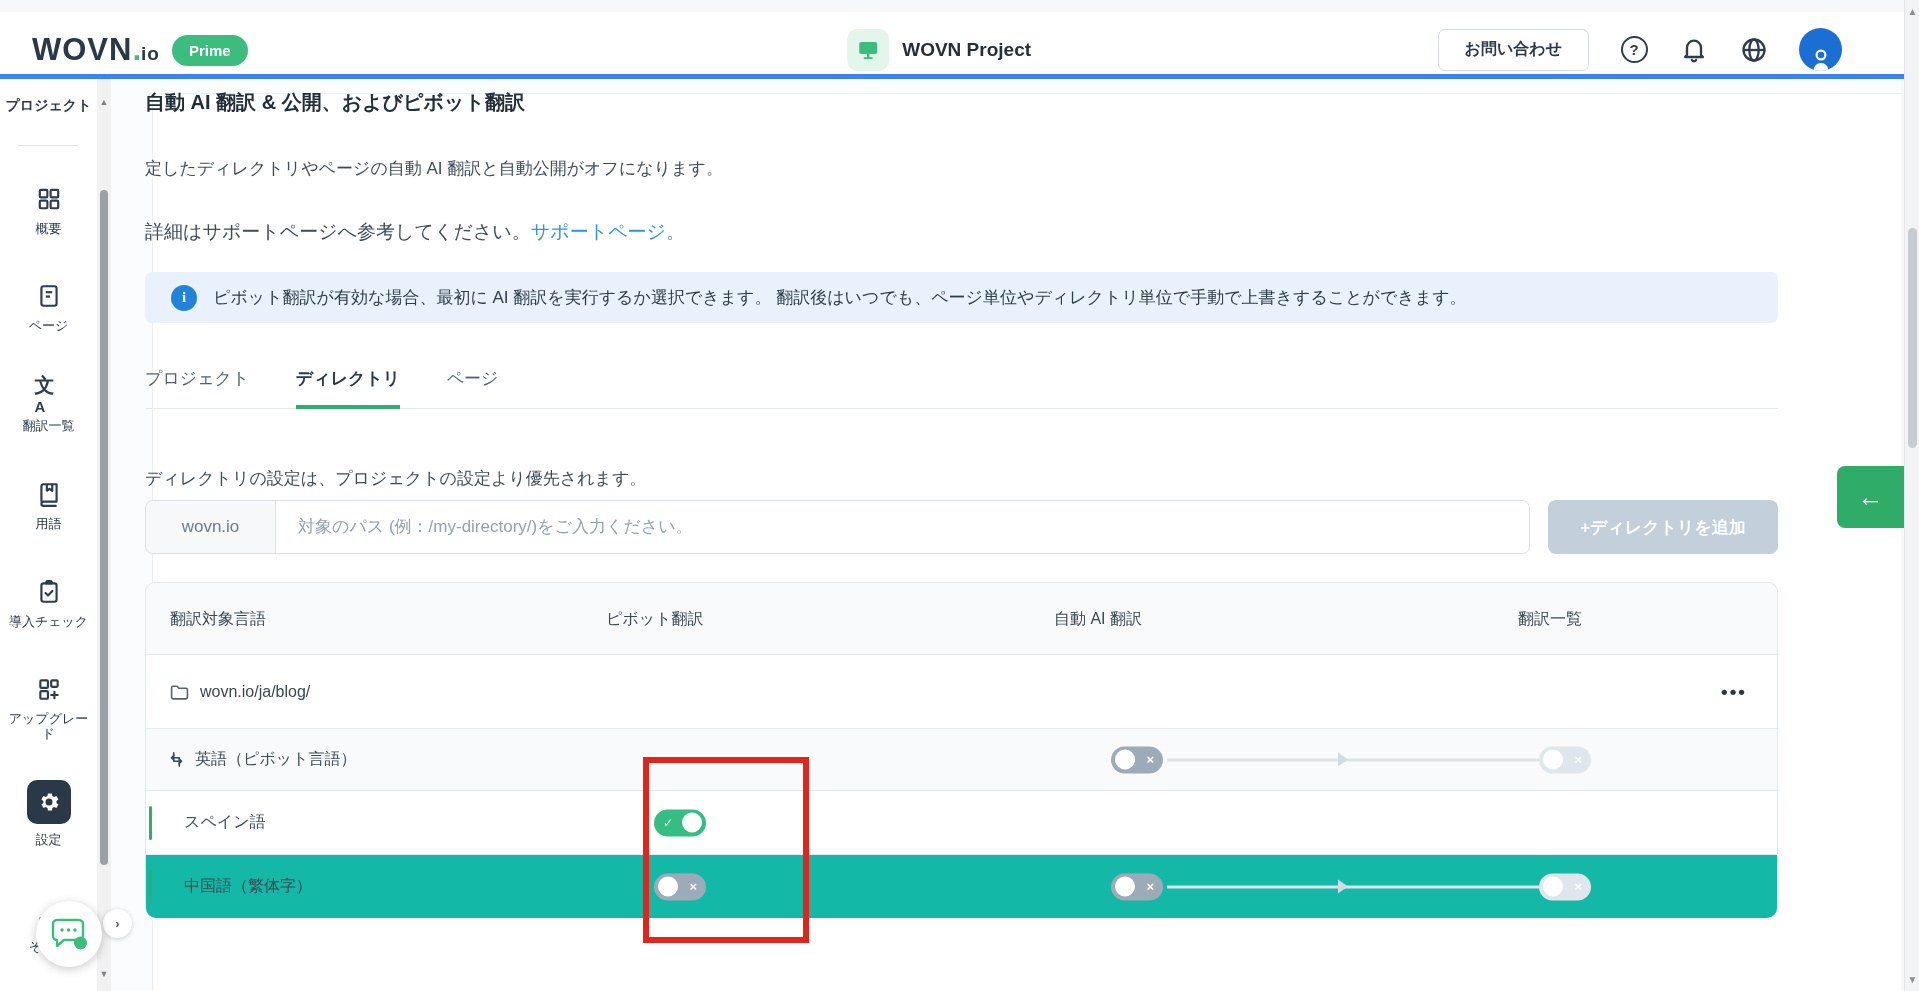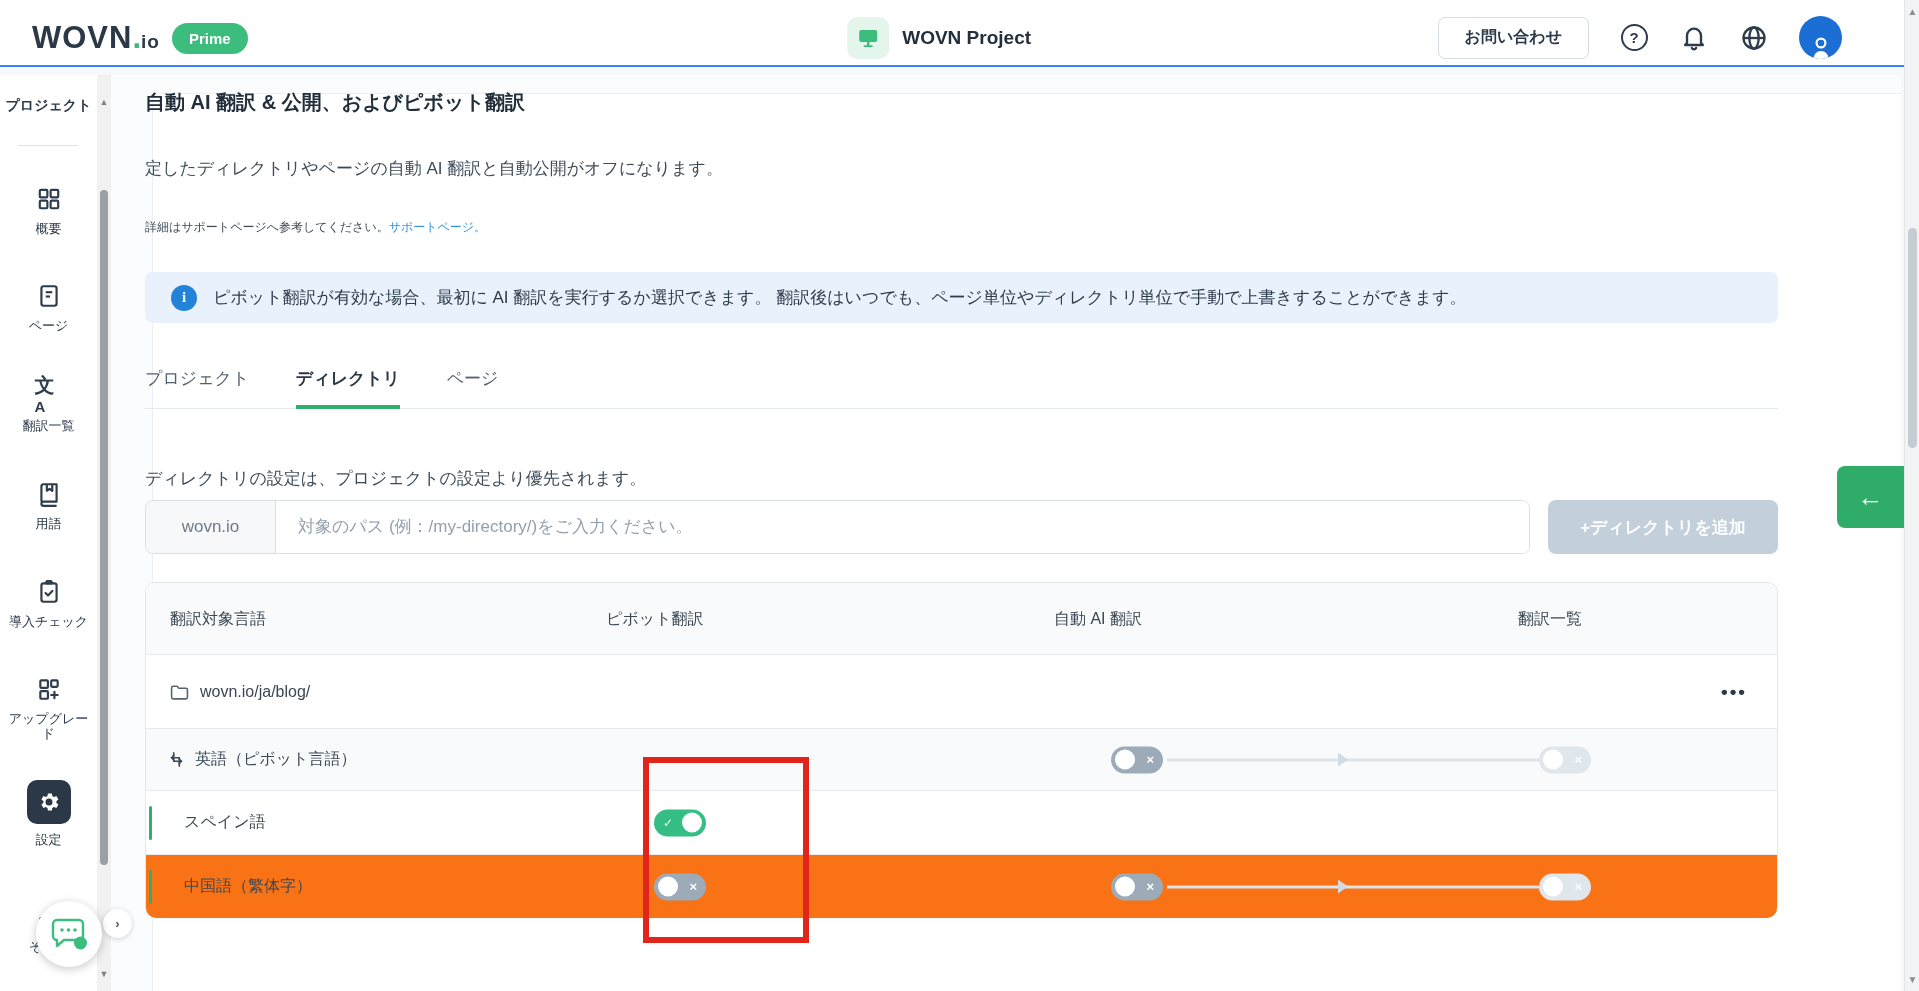--- a/index.html
+++ b/index.html
@@ -1,22 +1,22 @@
 <!DOCTYPE html>
 <html><head>
 <meta charset="utf-8">
 <style>
   * { margin:0; padding:0; box-sizing:border-box; }
   html,body { width:1919px; height:991px; overflow:hidden; background:#fff;
     font-family:"Liberation Sans","DejaVu Sans",sans-serif; color:#2b3847; }
   .page { position:relative; width:1919px; height:991px; background:#f7f8f9; }
 
   
-  .topbar { position:absolute; left:0; top:0; width:1904px; height:67px; background:#fff;
-    border-bottom:2px solid #3b82f6; z-index:30; }
+  .topbar { position:absolute; left:0; top:12px; width:1904px; height:67px; background:#fff;
+    border-bottom:5px solid #3b82f6; z-index:30; }
   .logo { position:absolute; left:32px; top:20px; display:flex; align-items:baseline; cursor:pointer; }
   .logo .main { font-size:31px; font-weight:800; letter-spacing:1px; color:#2a3848; }
   .logo .dot { font-size:31px; font-weight:800; color:#3dbd7d; }
   .logo .tld { font-size:19px; font-weight:800; color:#2a3848; letter-spacing:1px; }
   .plan-badge { position:absolute; left:172px; top:23px; height:31px; padding:0 17px; background:#3dbd7d;
     border-radius:16px; color:#fff; font-size:15px; font-weight:700; display:flex; align-items:center; }
   .proj { position:absolute; left:50%; top:0; transform:translateX(-57%); height:75px;
     display:flex; align-items:center; gap:13px; cursor:pointer; }
   .proj-tile { width:42px; height:42px; border-radius:10px; background:#e4f6ec; display:flex;
     align-items:center; justify-content:center; }
@@ -51,21 +51,21 @@
   .strip .thumb { position:absolute; left:3px; top:115px; width:8px; height:675px; background:#9aa0a6;
     border-radius:4px; cursor:pointer; }
 
   
   .card { position:absolute; left:108px; top:75px; width:1793px; height:916px; background:#fbfcfd; }
   .card-inner { position:absolute; left:44px; top:18px; right:0; bottom:0; background:#fff;
     border:1px solid #eceff2; border-right:none; border-bottom:none; border-radius:8px 0 0 0; }
 
   .h1 { position:absolute; left:37px; top:14px; font-size:20px; font-weight:700; color:#222f3a; }
   .para { position:absolute; left:37px; top:80px; font-size:17px; color:#3d4b59; line-height:27px; white-space:nowrap; }
-  .para3 { position:absolute; left:37px; top:144px; font-size:12px; color:#3d4b59; white-space:nowrap; }
+  .para3 { position:absolute; left:37px; top:144px; font-size:19px; color:#3d4b59; white-space:nowrap; }
   .support-link { color:#3293e2; cursor:pointer; }
 
   .banner { position:absolute; left:37px; top:197px; width:1633px; height:51px; background:#e9f2fc;
     border-radius:7px; display:flex; align-items:center; padding-left:26px; gap:16px; }
   .info-i { width:26px; height:26px; min-width:26px; border-radius:50%; background:#2383d8; color:#fff;
     font-size:15px; font-weight:800; display:flex; align-items:center; justify-content:center;
     font-family:"Liberation Serif","DejaVu Serif",serif; }
   .banner .txt { font-size:17px; color:#2e3c4a; }
 
   .tabs { position:absolute; left:37px; top:292px; width:1633px; height:42px; border-bottom:1px solid #e4e9ed; }
@@ -91,21 +91,21 @@
   .table { position:absolute; left:37px; top:507px; width:1633px; height:335px;
     border:1px solid #e2e7ec; border-radius:10px; background:#fff; }
   .t-header { position:relative; height:72px; background:#f8fafb; border-bottom:1px solid #e6eaee;
     border-radius:10px 10px 0 0; }
   .t-h { position:absolute; top:0; height:72px; display:flex; align-items:center;
     font-size:16px; color:#3b4754; }
   .t-row { position:relative; border-bottom:1px solid #e6eaee; }
   .row-folder { height:74px; background:#fff; }
   .row-en { height:62px; background:#f8fafb; }
   .row-es { height:64px; background:#fff; }
-  .row-zh { height:63px; background:#f97316; border-bottom:none; border-radius:0 0 10px 10px; }
+  .row-zh { height:63px; background:#14b8a6; border-bottom:none; border-radius:0 0 10px 10px; }
   .folder-cell { position:absolute; left:24px; top:0; height:74px; display:flex; align-items:center; gap:11px;
     font-size:16px; color:#3b4754; }
   .row-menu { position:absolute; right:30px; top:50%; transform:translateY(-50%); font-size:19px; font-weight:700;
     color:#2b3847; letter-spacing:2px; cursor:pointer; }
   .lang-cell { position:absolute; left:22px; top:0; bottom:0; display:flex; align-items:center; gap:10px;
     font-size:16px; color:#3c4956; }
   .accent-bar { position:absolute; left:3px; top:50%; transform:translateY(-50%); width:3px; height:34px;
     background:#2fae6e; border-radius:2px; }
   .lang-cell.indent { left:38px; }
 

